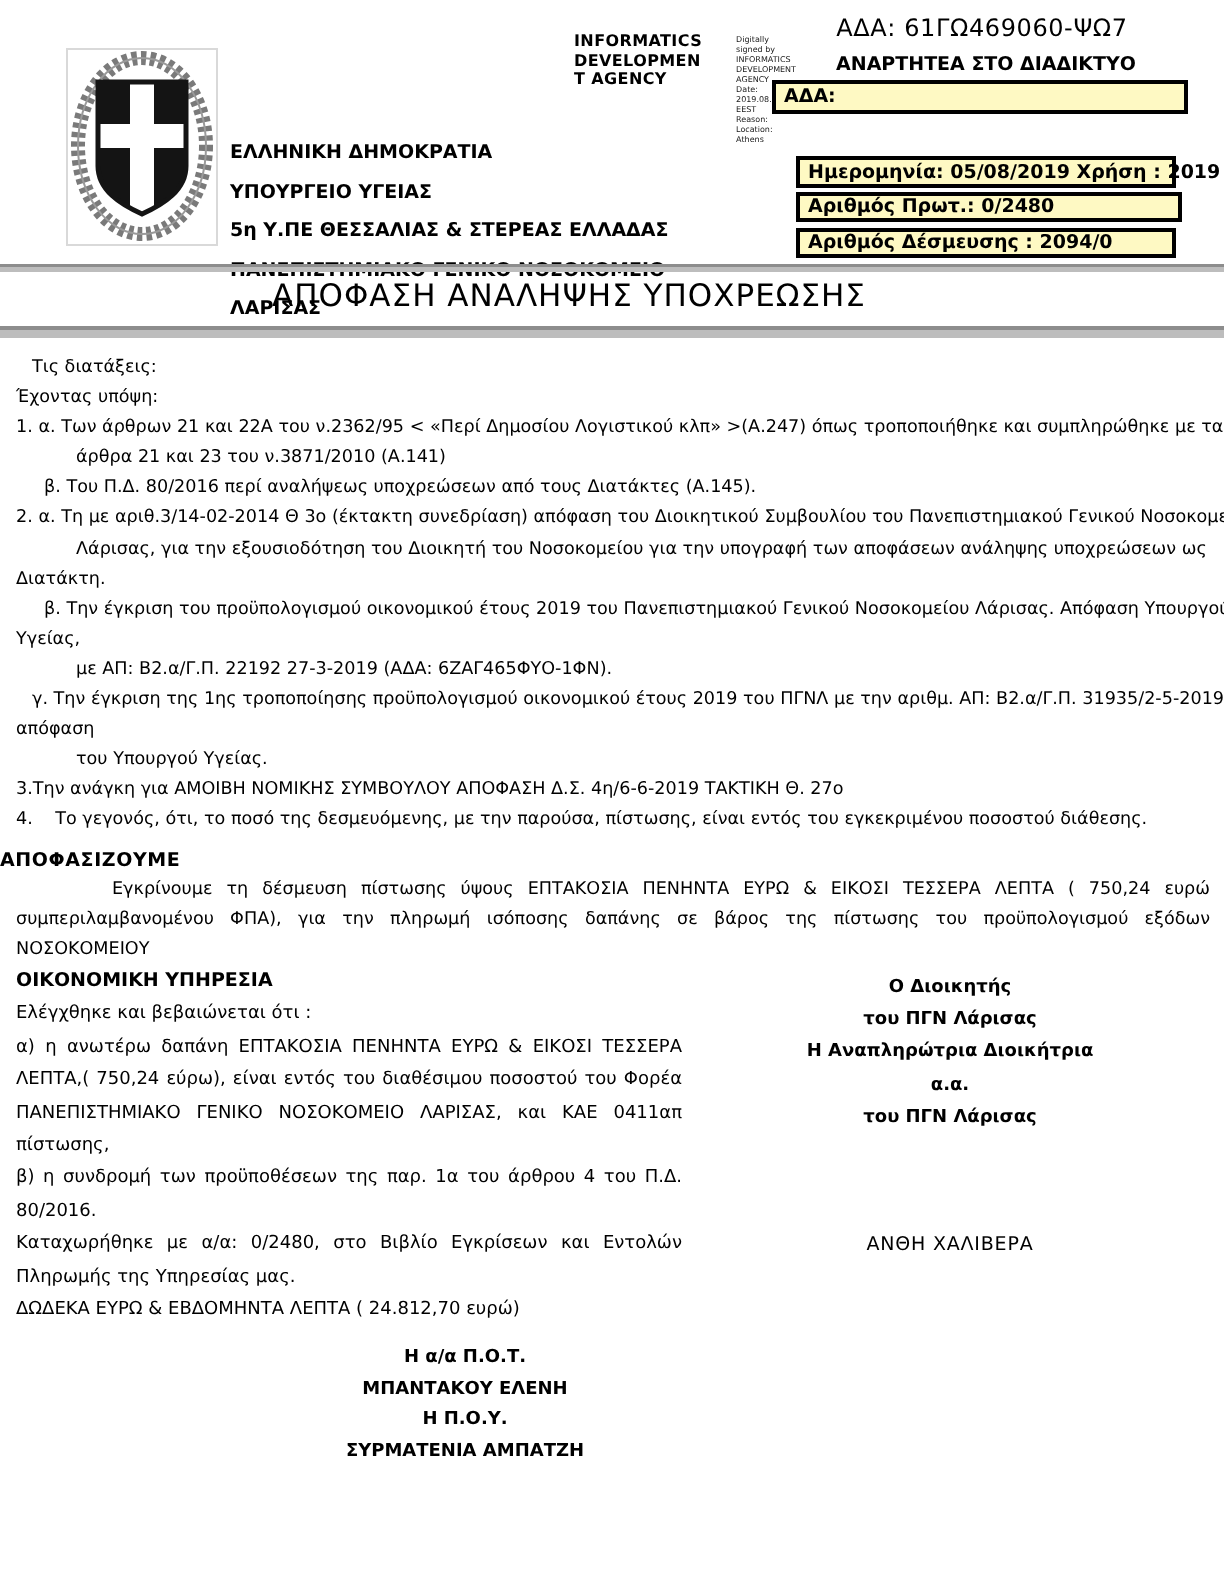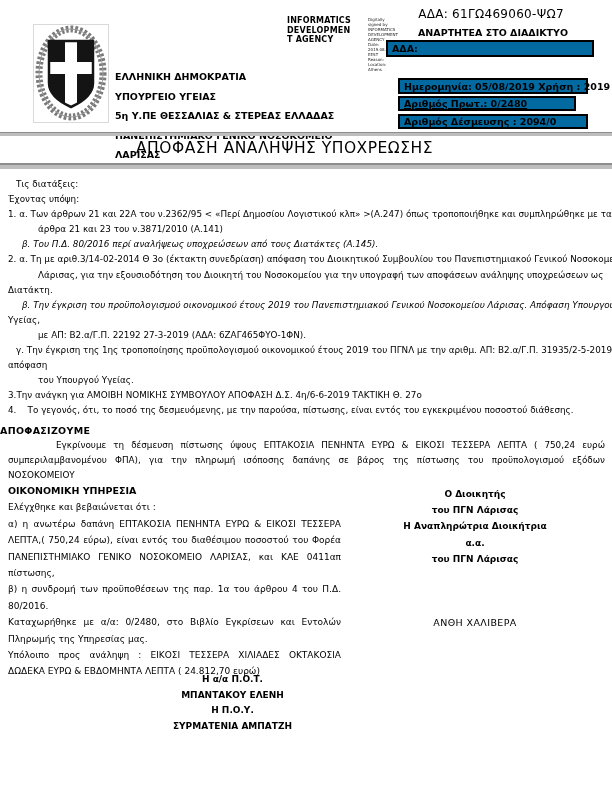--- a/index.html
+++ b/index.html
@@ -8,38 +8,38 @@
   
   .ada-top{position:absolute;left:386px;top:7px;width:210px;text-align:center;
            font-size:12px;letter-spacing:0.3px;}
   .emblem{position:absolute;left:33px;top:24px;width:74px;height:97px;border:1px solid #d9d9d9;}
   .agency{position:absolute;left:115px;top:23px;font-weight:bold;font-size:9.5px;line-height:19.5px;white-space:nowrap;margin-top:44px;}
   .stamp{position:absolute;left:287px;top:16px;width:112px;display:flex;gap:17px;}
   .stamp-big{font-size:8px;font-weight:600;line-height:9.5px;letter-spacing:.2px;color:#000;}
   .stamp-small{font-size:4px;line-height:5px;color:#1a1a1a;transform:translateY(1px);}
   .anartitea{position:absolute;left:398px;top:27px;width:190px;text-align:center;
              font-weight:bold;font-size:9.5px;white-space:nowrap;}
-  .hbox{position:absolute;border:2px solid #000;background:#0369a1;box-sizing:border-box;
+  .hbox{position:absolute;border:2px solid #000;background:#fef9c3;box-sizing:border-box;
         font-weight:bold;font-size:9.5px;display:flex;align-items:center;padding-left:4px;white-space:nowrap;}
   .box-ada{left:386px;top:40px;width:208px;height:17px;}
   .box-date{left:398px;top:78px;width:190px;height:16px;}
-  .box-prot{left:398px;top:96px;width:178px;height:15px;text-decoration:underline;}
+  .box-prot{left:398px;top:96px;width:193px;height:15px;}
   .box-desm{left:398px;top:114px;width:190px;height:15px;}
   
   .bar{position:absolute;left:0;width:612px;background:linear-gradient(#8d8d8d 0 35%,#bdbdbd 35% 100%);}
   .bar-top{top:132px;height:4px;}
   .bar-bottom{top:163px;height:6px;}
   .doc-title{position:absolute;left:0;top:139px;width:569px;text-align:center;
              font-size:15.5px;letter-spacing:.5px;}
   
   .body-block{position:absolute;left:8px;top:177px;width:598px;font-size:8.8px;line-height:15.1px;}
   .bl{white-space:nowrap;}
   .i0{margin-left:0;}
   .i1{margin-left:8px;}
-  .i2{margin-left:14px;font-style:italic;}
+  .i2{margin-left:14px;}
   .i2b{margin-left:8px;}
   .i3{margin-left:30px;}
   .decide-head{position:absolute;left:0;top:425px;width:605px;
                font-weight:bold;font-size:9.5px;letter-spacing:.3px;}
   .decide{position:absolute;left:8px;top:438px;width:597px;font-size:8.8px;line-height:14.8px;}
   .dl{text-align:justify;}
   .dl-just{text-align-last:justify;}
   .dl-first{text-indent:48px;}
   
   .finance{position:absolute;left:8px;top:483px;width:333px;font-size:9px;line-height:16.4px;}
@@ -144,21 +144,20 @@
     <div class="fin-head">ΟΙΚΟΝΟΜΙΚΗ ΥΠΗΡΕΣΙΑ</div>
     <div>Ελέγχθηκε και βεβαιώνεται ότι :</div>
     <div class="fl-just">α) η ανωτέρω δαπάνη ΕΠΤΑΚΟΣΙΑ ΠΕΝΗΝΤΑ ΕΥΡΩ &amp; ΕΙΚΟΣΙ ΤΕΣΣΕΡΑ</div>
     <div class="fl-just">ΛΕΠΤΑ,( 750,24 εύρω), είναι εντός του διαθέσιμου ποσοστού του Φορέα</div>
     <div class="fl-just">ΠΑΝΕΠΙΣΤΗΜΙΑΚΟ ΓΕΝΙΚΟ ΝΟΣΟΚΟΜΕΙΟ ΛΑΡΙΣΑΣ, και ΚΑΕ 0411απ</div>
     <div>πίστωσης,</div>
     <div class="fl-just">β) η συνδρομή των προϋποθέσεων της παρ. 1α του άρθρου 4 του Π.Δ.</div>
     <div>80/2016.</div>
     <div class="fl-just">Καταχωρήθηκε με α/α: 0/2480, στο Βιβλίο Εγκρίσεων και Εντολών</div>
     <div>Πληρωμής της Υπηρεσίας μας.</div>
-    <div class="fl-just">Υπόλοιπο προς ανάληψη : ΕΙΚΟΣΙ ΤΕΣΣΕΡΑ ΧΙΛΙΑΔΕΣ ΟΚΤΑΚΟΣΙΑ</div>
     <div>ΔΩΔΕΚΑ ΕΥΡΩ &amp; ΕΒΔΟΜΗΝΤΑ ΛΕΠΤΑ ( 24.812,70 ευρώ)</div>
   </div>
 
   <div class="sig-right">
     <div>Ο Διοικητής</div>
     <div>του ΠΓΝ Λάρισας</div>
     <div>Η Αναπληρώτρια Διοικήτρια</div>
     <div>α.α.</div>
     <div>του ΠΓΝ Λάρισας</div>
   </div>

